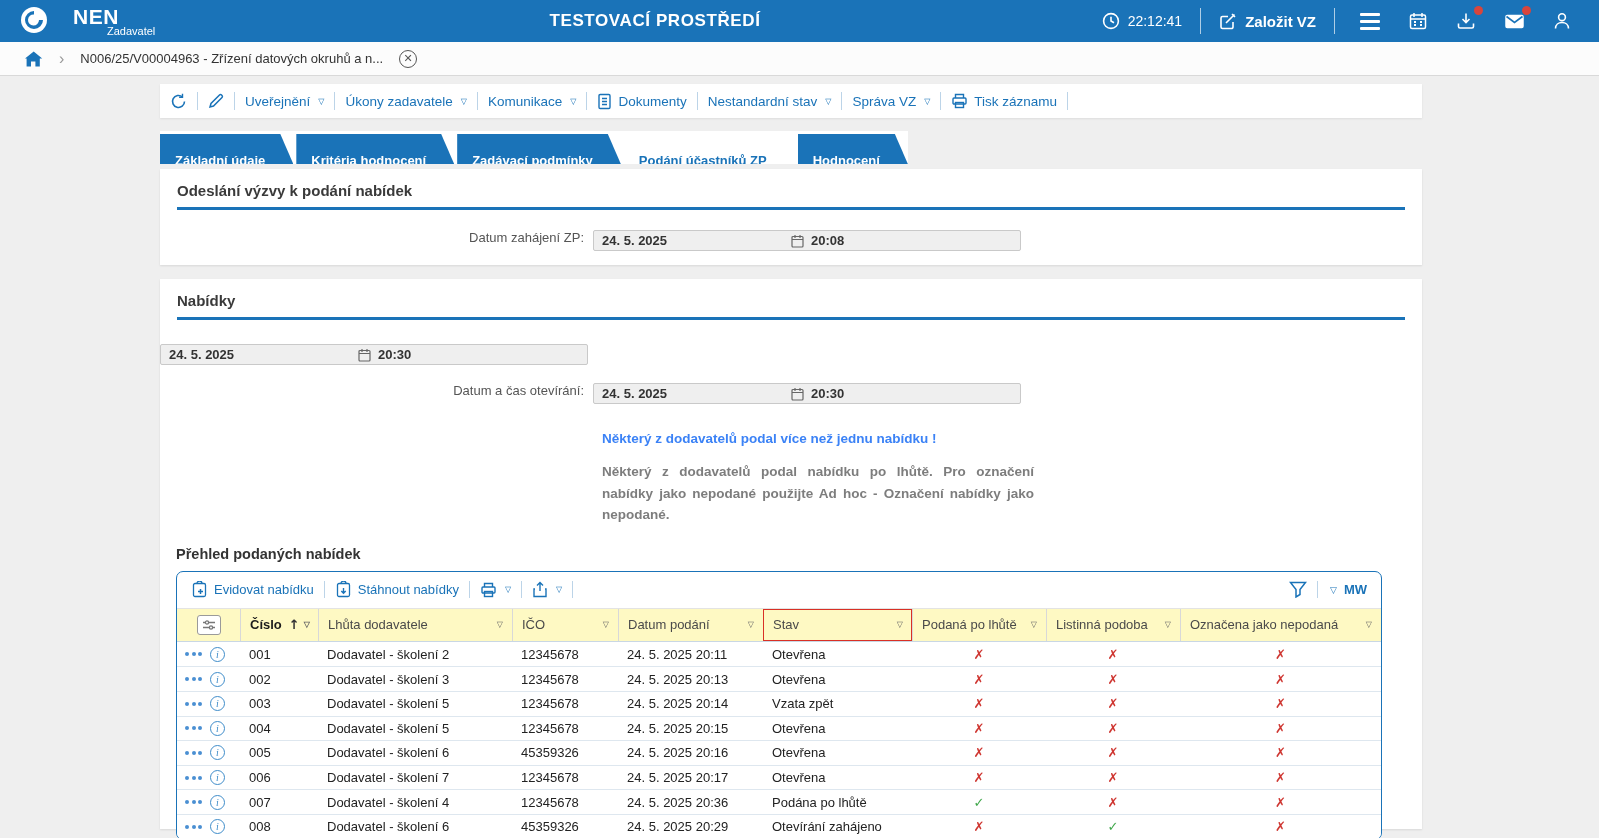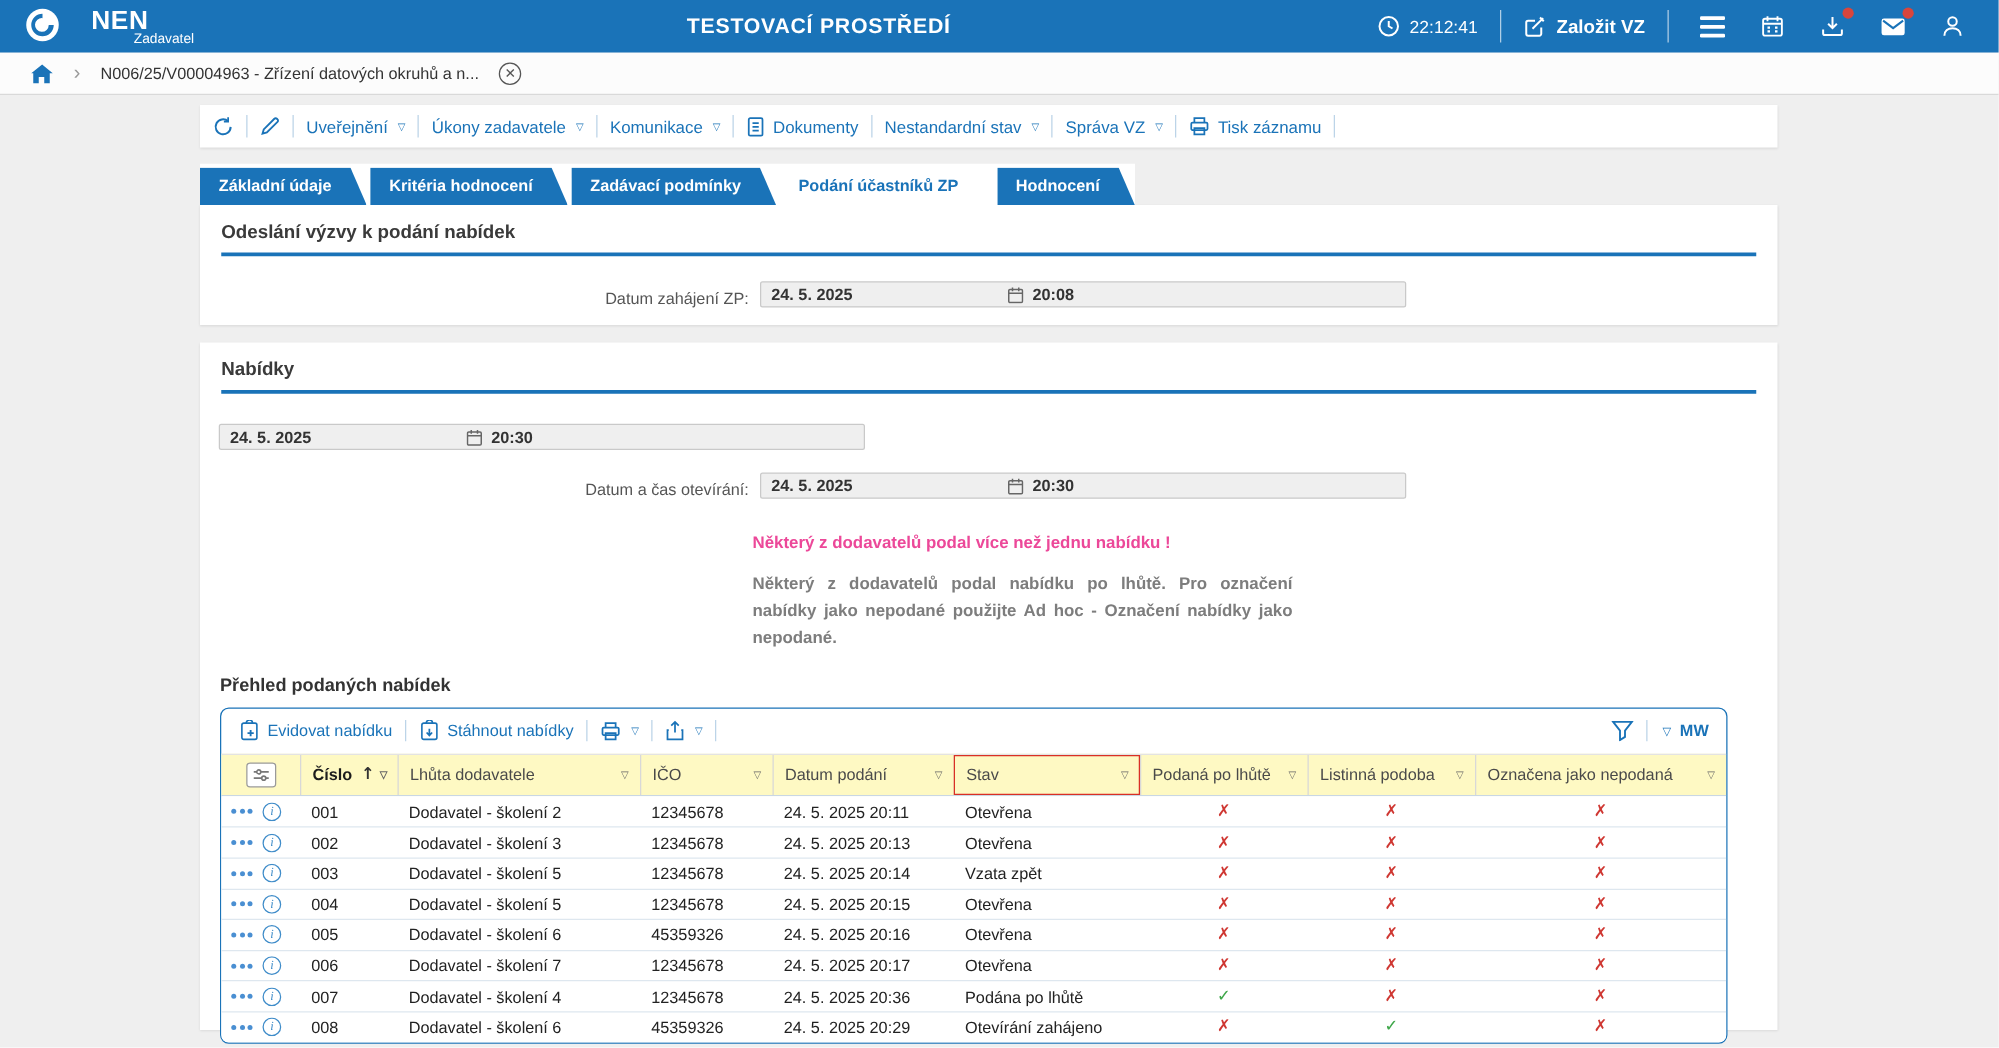--- a/index.html
+++ b/index.html
@@ -32,37 +32,37 @@
   .content { margin-left:160px; width:1262px; }
 
   
   .record-toolbar { margin-top:8px; height:34px; background:#fff; box-shadow:0 1px 2px rgba(0,0,0,.08); display:flex; align-items:center; padding-left:10px; color:#1a73b8; font-size:13.5px; }
   .rt-item { display:flex; align-items:center; gap:6px; cursor:pointer; white-space:nowrap; }
   .rt-sep { width:1px; height:18px; background:#bcd4e8; margin:0 10px; }
   .caret { font-size:8px; color:#1a73b8; margin-left:2px; }
 
   
   .tabs { margin-top:13px; display:inline-flex; background:#fff; padding-top:3px; gap:3px; }
-  .tab { height:30px; line-height:30px; background:#1a73b8; color:#fff; font-weight:bold; font-size:13px; padding:0 28px 0 15px; clip-path:polygon(0 0, calc(100% - 13px) 0, 100% 100%, 0 100%); cursor:pointer; white-space:nowrap; }
+  .tab { height:30px; line-height:30px; background:#1a73b8; color:#fff; font-weight:bold; font-size:13px; padding:12px 28px 0 15px; clip-path:polygon(0 0, calc(100% - 13px) 0, 100% 100%, 0 100%); cursor:pointer; white-space:nowrap;text-decoration:underline; }
   .tab.active { background:#fff; color:#1a73b8; }
 
   
   .card { background:#fff; box-shadow:0 1px 2px rgba(0,0,0,.1); }
   .card.first { height:96px; }
   .card.second { margin-top:14px; height:550px; }
   .section-title { padding:13px 17px 0; font-size:15px; font-weight:bold; color:#3a3a3a; }
   .section-rule { height:3px; background:#1a73b8; margin:8px 17px 0; }
 
-  .field-row { display:flex; align-items:flex-end;padding-left:15px; }
+  .field-row { display:flex; align-items:flex-start; }
   .field-label { width:433px; text-align:right; padding-right:9px; color:#555; font-size:13px; }
-  .field-control { width:517px; height:21px; background:#efefef; border:1px solid #c9c9c9; border-radius:2px; display:flex; align-items:center; font-size:13px; font-weight:bold; color:#333; }
+  .field-control { width:428px; height:21px; background:#efefef; border:1px solid #c9c9c9; border-radius:2px; display:flex; align-items:center; font-size:13px; font-weight:bold; color:#333; }
   .fc-date { padding-left:8px; flex:0 0 197px; }
   .fc-time { margin-left:7px; width:185px; }
 
-  .warn-red { margin:27px 0 0 442px; color:#ec4899; font-weight:bold; font-size:13.5px; }
+  .warn-red { margin:27px 0 0 442px; color:#3b82f6; font-weight:bold; font-size:13.5px; }
   .warn-gray { margin:15px 0 0 442px; width:432px; text-align:justify; color:#7d7d7d; font-weight:bold; font-size:13.5px; line-height:1.6; }
 
   .table-title { margin:20px 0 0 16px; font-size:14.5px; font-weight:bold; color:#333; }
 
   
   .panel { margin:9px 0 0 16px; width:1206px; border:1px solid #1a73b8; border-radius:7px; overflow:hidden; background:#fff; }
   .panel-toolbar { height:36px; display:flex; align-items:center; padding:0 14px; color:#1a73b8; font-size:13px; }
   .pt-item { display:flex; align-items:center; gap:6px; cursor:pointer; white-space:nowrap; }
   .pt-sep { width:1px; height:17px; background:#bcd4e8; margin:0 10px; }
   .pt-right { margin-left:auto; display:flex; align-items:center; }

